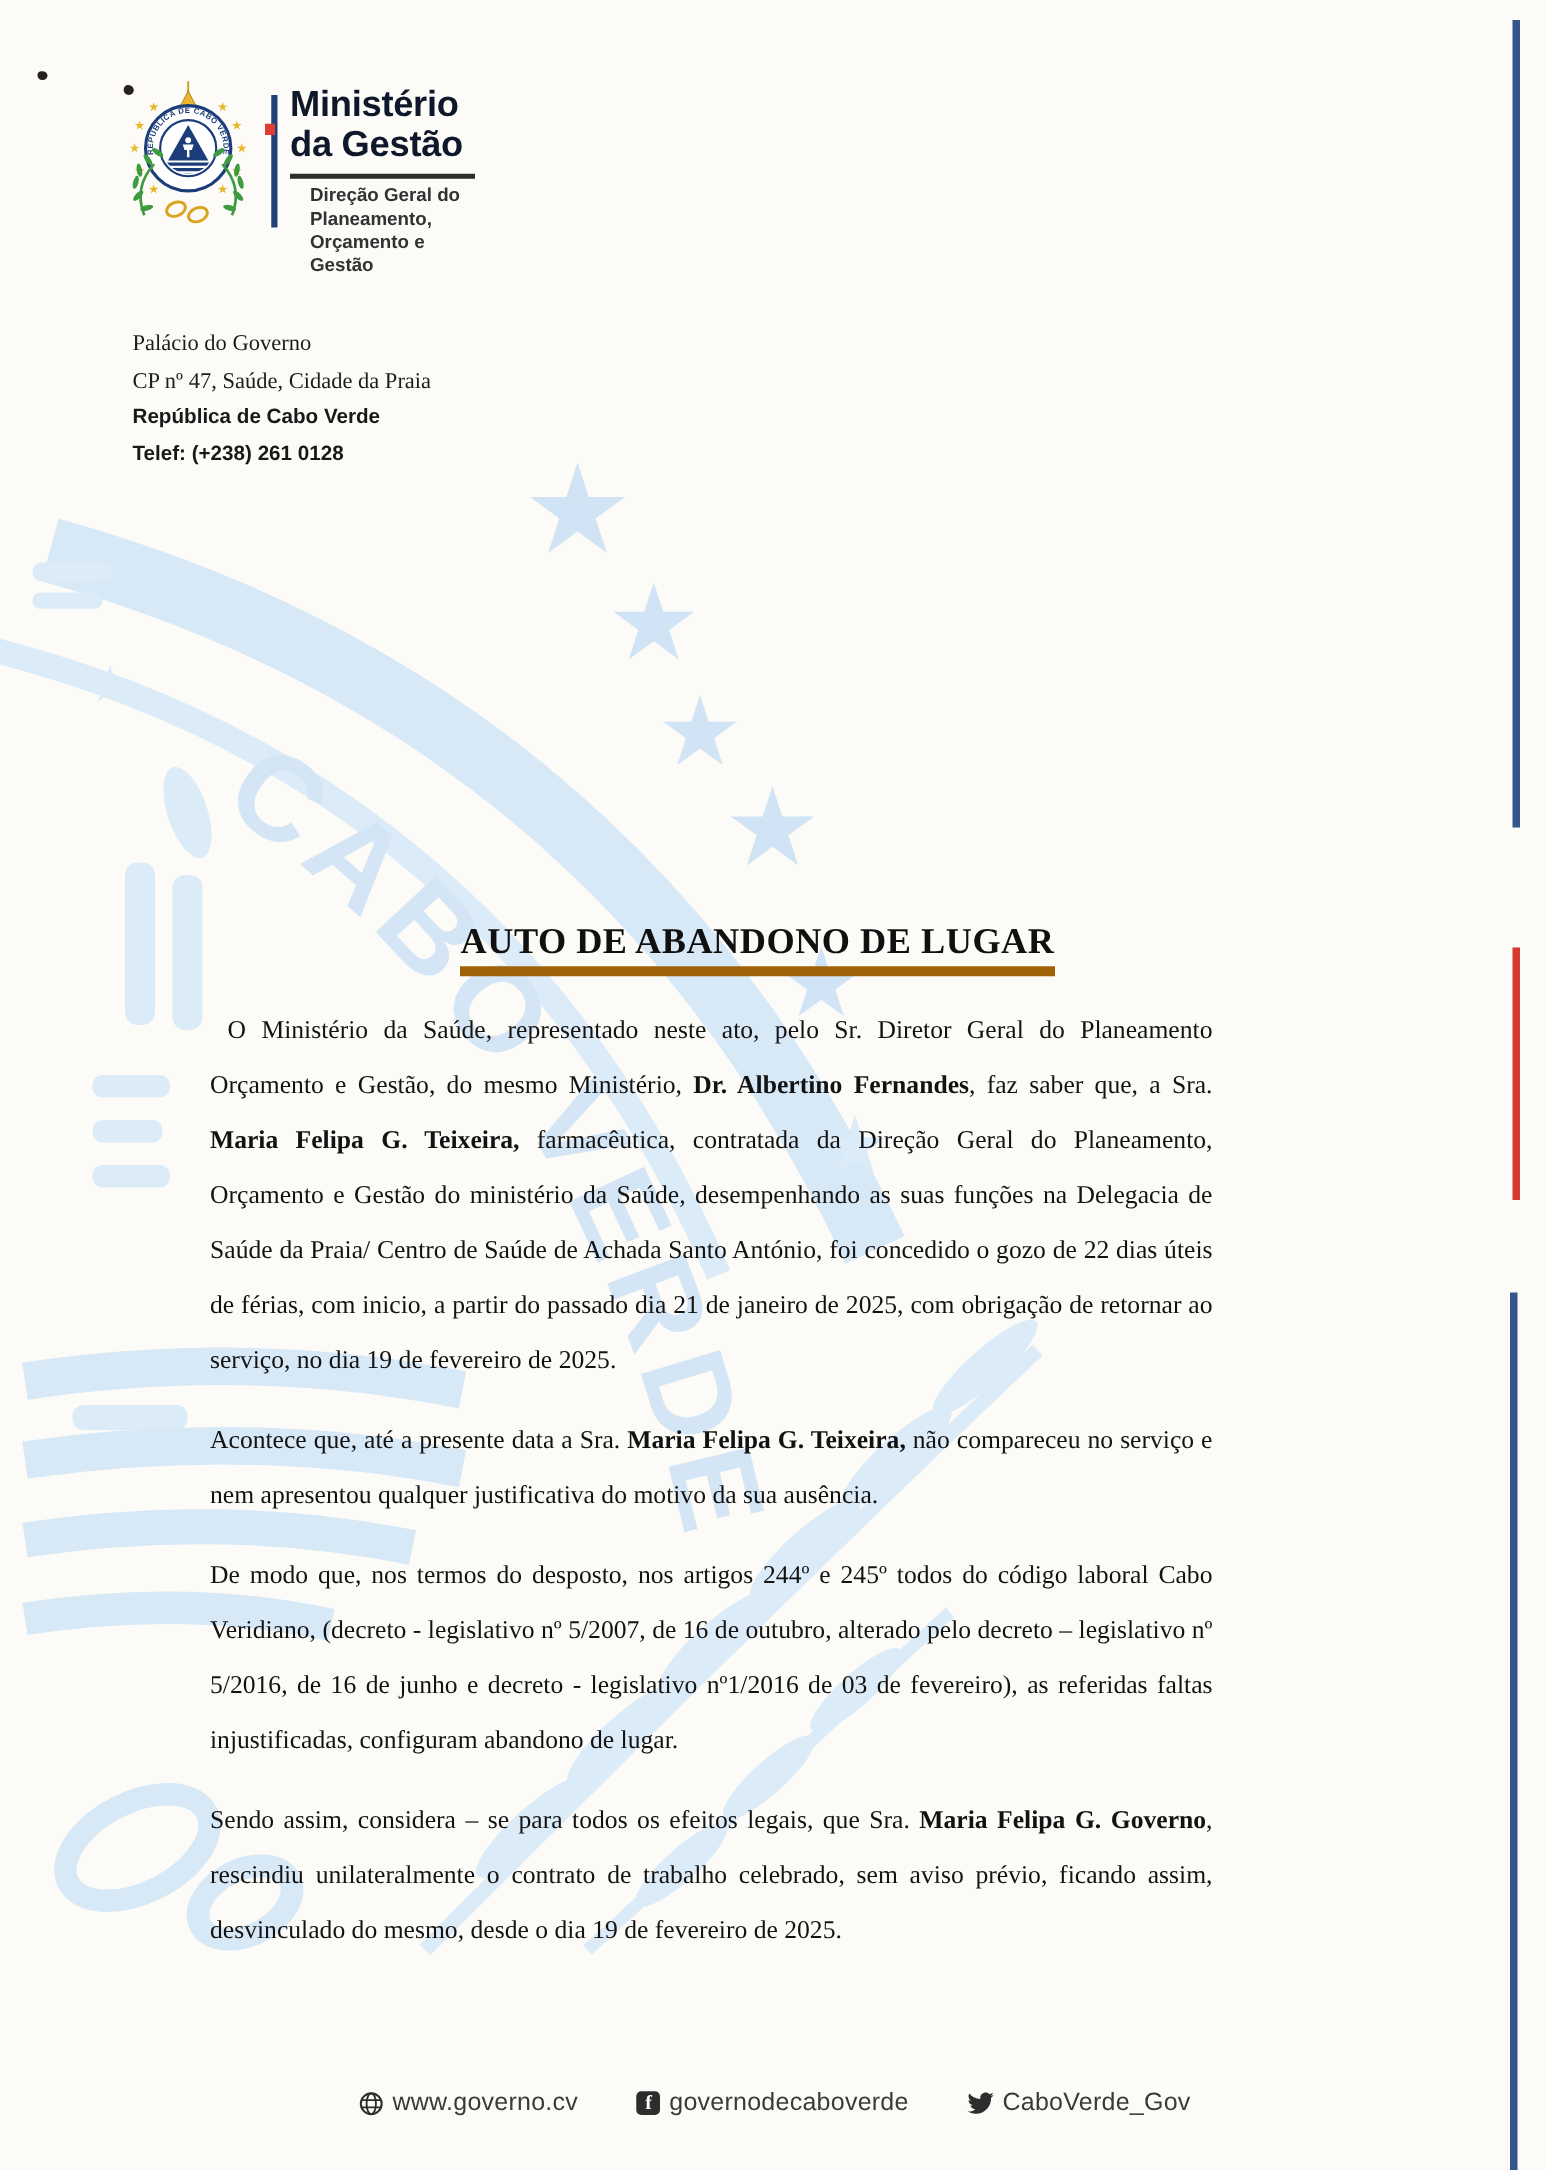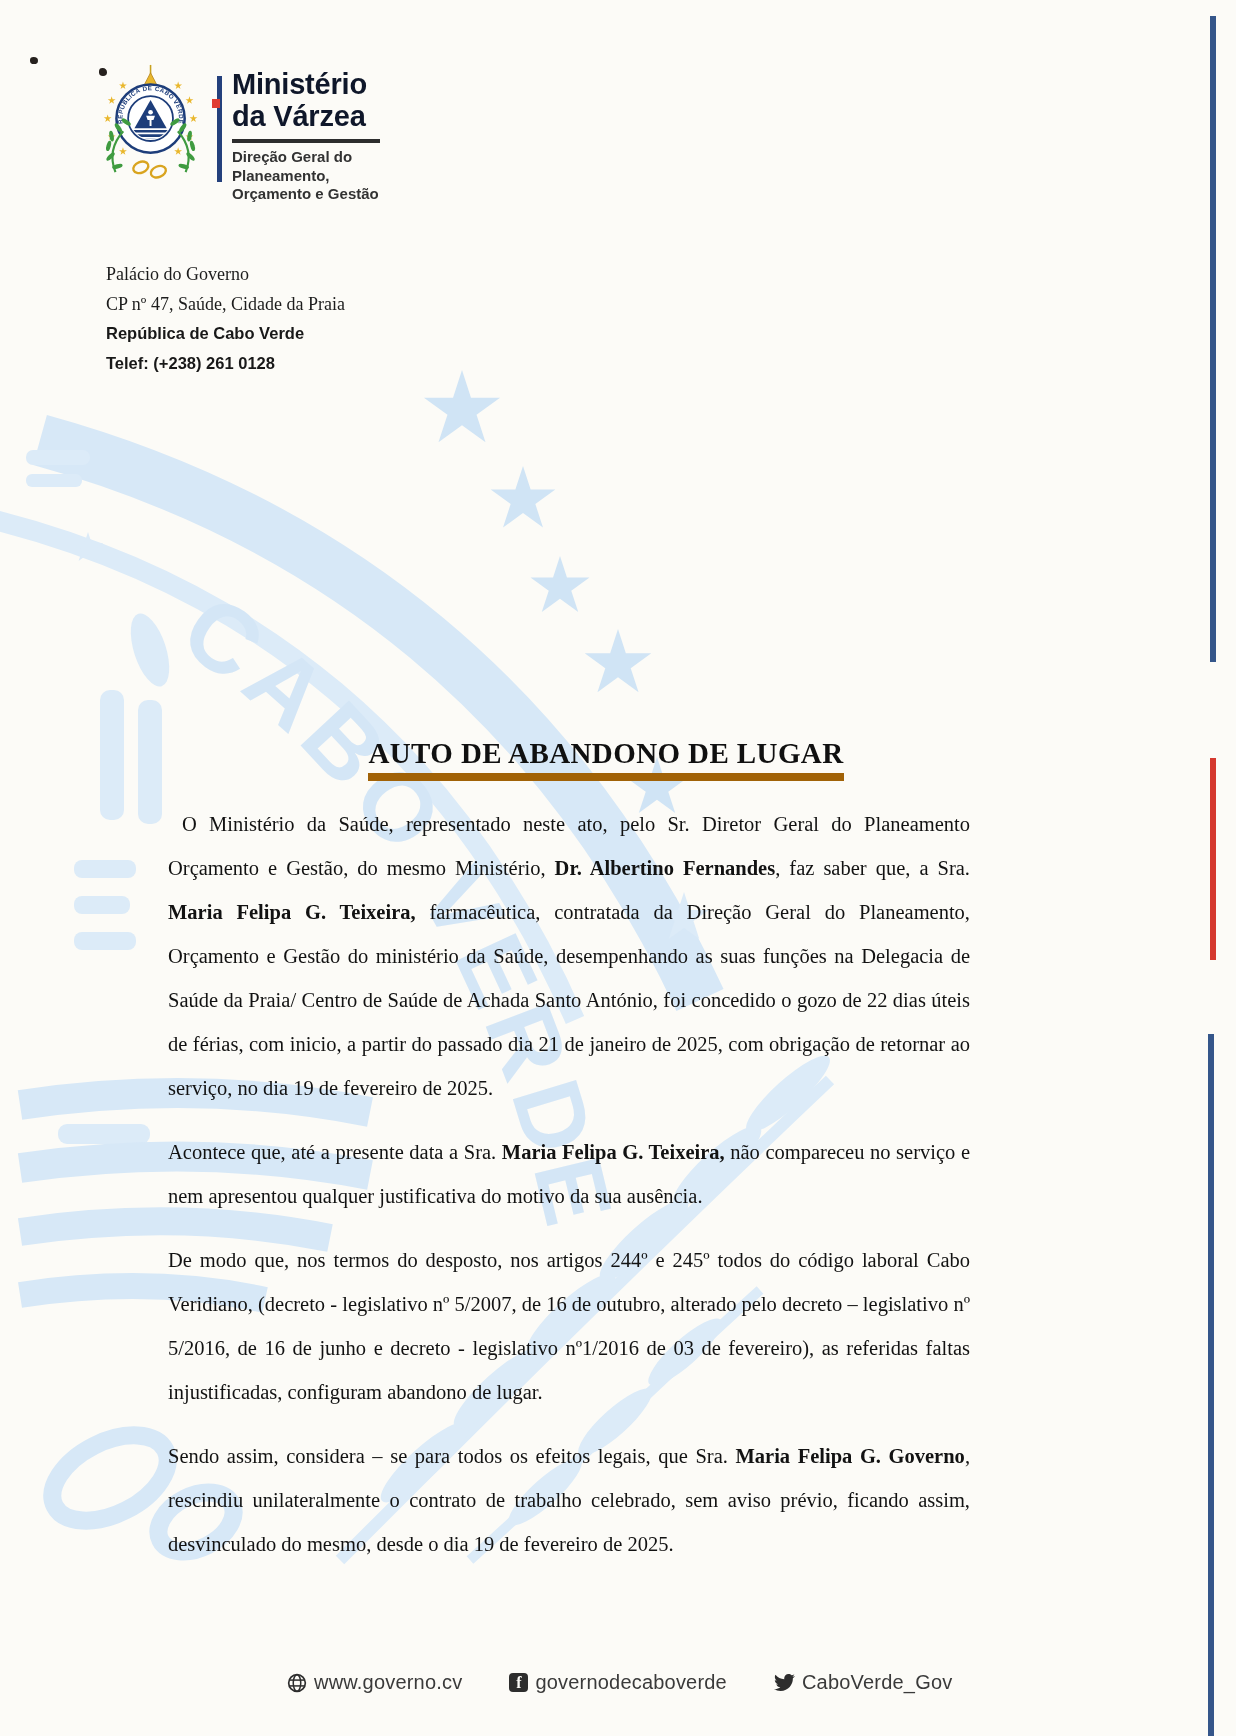--- a/index.html
+++ b/index.html
@@ -15,21 +15,21 @@
   
   .dot{position:absolute;background:#26211e;border-radius:45% 55% 50% 50%;z-index:3;}
   
   .hdr{position:absolute;left:0;top:0;z-index:2;}
   .seal{position:absolute;left:94px;top:58px;}
   .hdr-bar{position:absolute;left:217px;top:76px;width:5px;height:106px;background:#24407c;}
   .hdr-red{position:absolute;left:212px;top:99px;width:8px;height:9px;background:#e03c31;}
   .hdr-text{position:absolute;left:232px;top:68px;font-family:"Liberation Sans",sans-serif;}
   .hdr-title{font-size:29px;font-weight:bold;color:#0f172a;line-height:32px;letter-spacing:-0.2px;}
   .hdr-rule{width:148px;height:4px;background:#2d2d2d;margin:7px 0 5px 0;}
-  .hdr-sub{font-size:15px;font-weight:bold;color:#323232;line-height:18.5px;}
+  .hdr-sub{font-size:15px;font-weight:bold;color:#323232;line-height:18.5px;margin-left:16px;}
   
   .addr{position:absolute;left:106px;top:260px;z-index:2;line-height:29.5px;}
   .addr-serif{font-family:"Liberation Serif",serif;font-size:18px;color:#1c1c1c;}
   .addr-sans{font-family:"Liberation Sans",sans-serif;font-size:16.5px;font-weight:600;color:#181818;}
   
   .doc-title-wrap{position:absolute;left:168px;top:737px;width:802px;text-align:center;z-index:2;}
   .doc-title{display:inline-block;transform:translateX(37px);font-size:29px;font-weight:bold;
     letter-spacing:0.4px;border-bottom:8px solid #a16207;padding-bottom:3px;color:#101010;}
   .body-text{position:absolute;left:168px;top:802px;width:802px;z-index:2;}
   .body-text p{margin:0 0 20px 0;font-size:20.5px;line-height:44px;text-align:justify;color:#121212;}
@@ -182,21 +182,21 @@
         <ellipse cx="48" cy="112" rx="8" ry="5.5" transform="rotate(-22 48 112)"></ellipse>
         <ellipse cx="66" cy="116.5" rx="8" ry="5.5" transform="rotate(-22 66 116.5)"></ellipse>
       </g>
     </svg>
 
     <div class="hdr-bar"></div>
     <div class="hdr-red"></div>
 
     <div class="hdr-text">
       <div class="hdr-title">Ministério</div>
-      <div class="hdr-title">da Várzea</div>
+      <div class="hdr-title">da Gestão</div>
       <div class="hdr-rule"></div>
       <div class="hdr-sub">Direção Geral do Planeamento,</div>
       <div class="hdr-sub">Orçamento e Gestão</div>
     </div>
   </div>
 
   <div class="addr">
     <div class="addr-serif">Palácio do Governo</div>
     <div class="addr-serif">CP nº 47, Saúde, Cidade da Praia</div>
     <div class="addr-sans">República de Cabo Verde</div>

